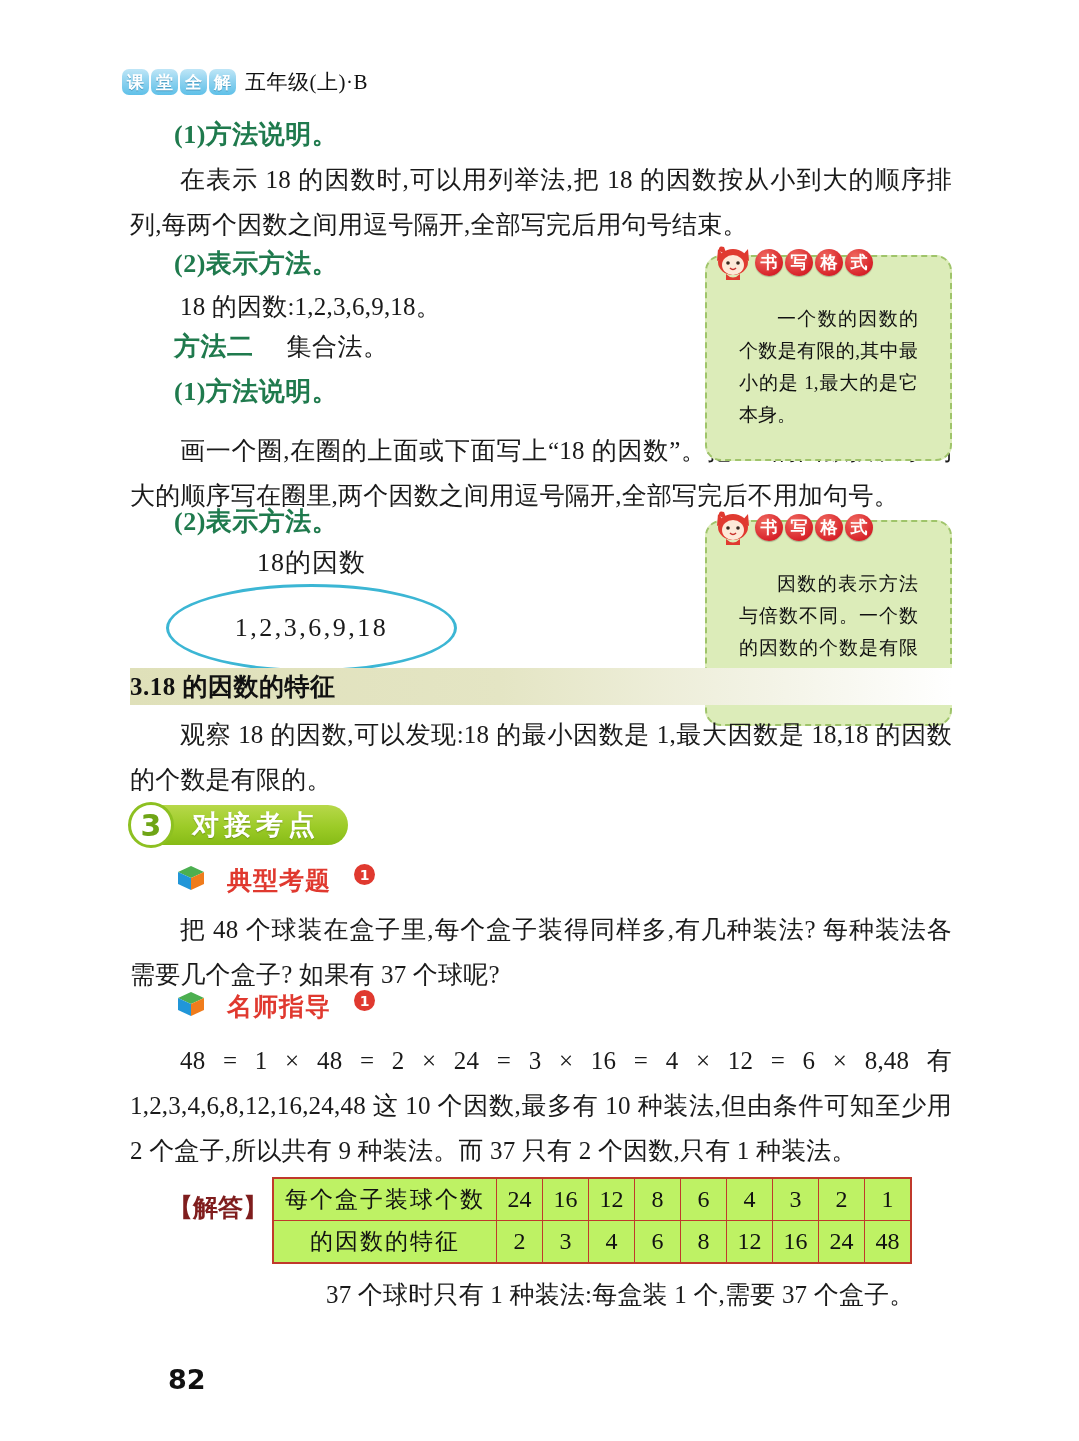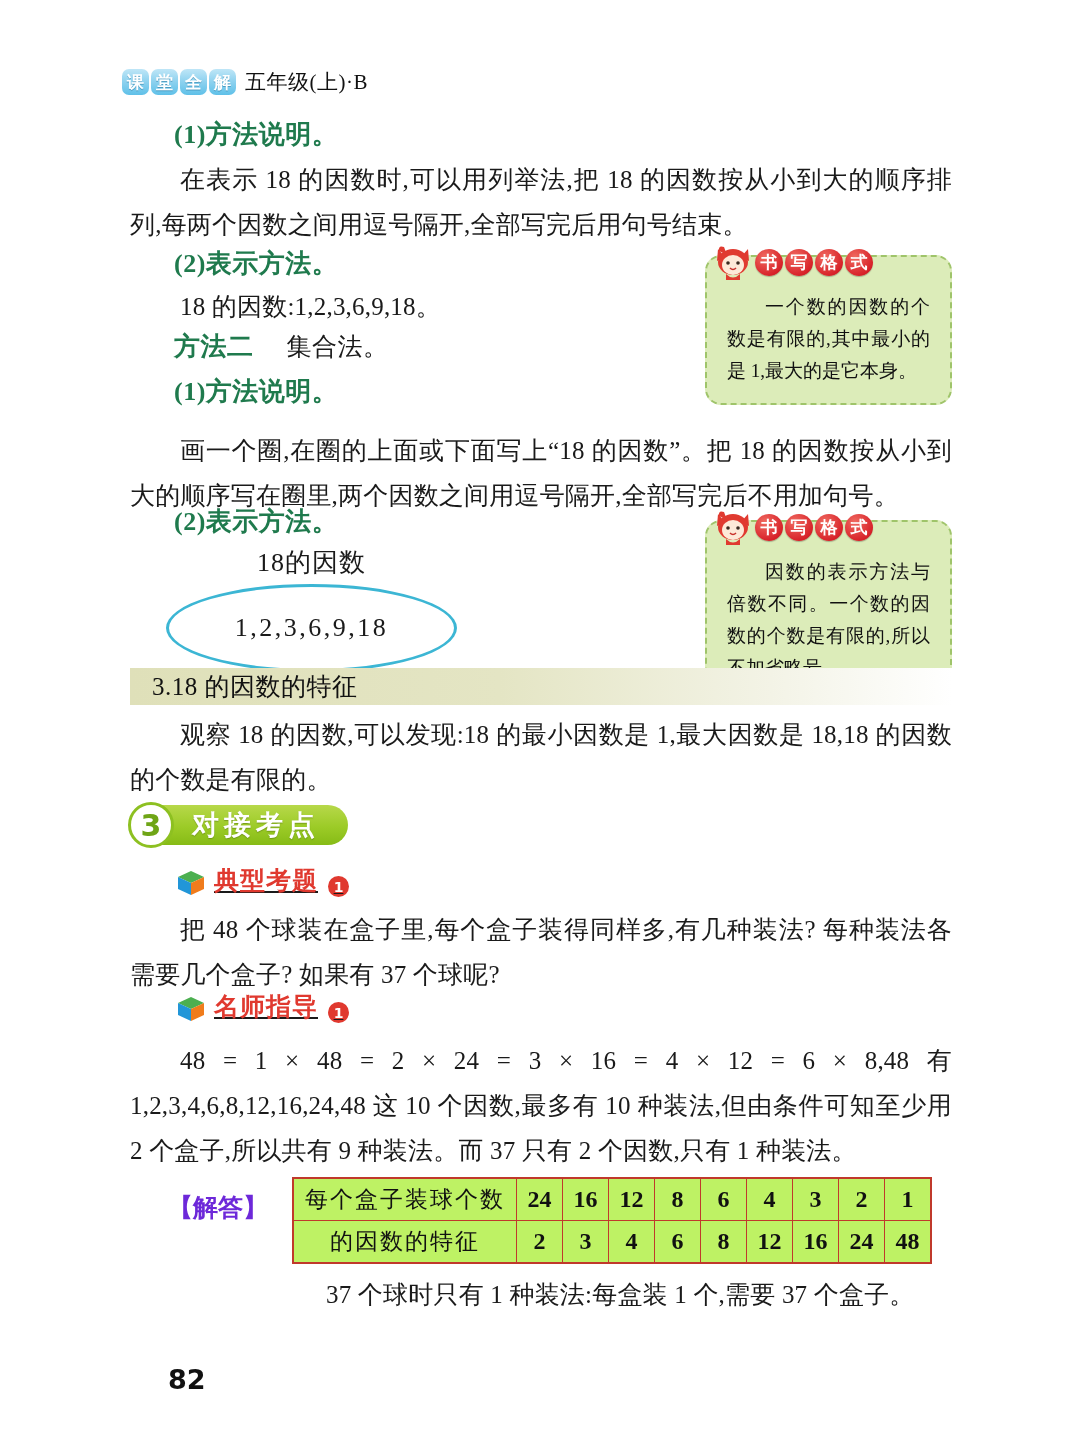--- a/index.html
+++ b/index.html
@@ -89,21 +89,21 @@
   .note {
     position: absolute;
     width: 247px;
     box-sizing: border-box;
     background: #dcecb9;
     border: 2px dashed #9fc46a;
     border-radius: 16px;
     padding: 30px 16px 12px 16px;
   }
   .note-text {
-    margin: 4px;
+    margin: 16px;
     font-size: 19px;
     line-height: 32px;
     text-indent: 38px;
     text-align: justify;
     color: #111;
   }
   .note-tab {
     position: absolute;
     top: -14px;
     left: 6px;
@@ -160,22 +160,21 @@
     position: absolute;
     left: 130px;
     width: 822px;
     height: 37px;
     background: linear-gradient(90deg, #dfe0b9 0%, #e4e5c4 45%, #f3f3e6 78%, #ffffff 100%);
     display: flex;
     align-items: center;
   }
   .sect-bar span {
     font-size: 25px;
-    font-weight: normal;
-    padding-left: 22px;
+    font-weight: bold;
     letter-spacing: .5px;
     color: #111;
   }
 
   
   .banner {
     position: absolute;
     display: flex;
     align-items: center;
   }
@@ -207,23 +206,22 @@
     font-size: 27px;
     font-weight: bold;
     letter-spacing: 5px;
     text-shadow: 0 1px 1px rgba(80,110,10,.5);
   }
 
   
   .red-head {
     position: absolute;
     display: flex;
-    align-items: flex-end;
-    gap: 8px;
-    text-decoration: underline;
+    align-items: flex-start;
+    gap: 21px;
   }
   .cube { width: 30px; height: 28px; flex: none; }
   .red-head-text {
     font-size: 25px;
     font-weight: bold;
     color: #e0392f;
     letter-spacing: 1px;
   }
   .circ-num {
     display: inline-flex;
@@ -243,22 +241,22 @@
 
   
   .answer-row {
     position: absolute;
     display: flex;
     align-items: flex-start;
   }
   .answer-tag {
     font-size: 25px;
     font-weight: bold;
-    color: #6d28d9;
-    margin-right: 24px;
+    color: #7f1d1d;
+    margin-right: 4px;
     padding-top: 14px;
     white-space: nowrap;
   }
   table.tbl {
     border-collapse: collapse;
     background: #bef264;
     border: 2px solid #c0392b;
   }
   table.tbl td {
     border: 1px solid #c0392b;
@@ -266,21 +264,21 @@
     font-size: 24px;
     height: 41px;
     padding: 0;
     color: #111;
   }
   table.tbl td.rowhead {
     width: 222px;
     letter-spacing: 2px;
     font-size: 23px;
   }
-  table.tbl td.val { width: 45px; font-weight: bold; }
+  table.tbl td.val { width: 45px; }
 
   .pagenum {
     position: absolute;
     left: 168px;
     top: 1364px;
     font-family: "DejaVu Sans", sans-serif;
     font-size: 27px;
     font-weight: bold;
     color: #111;
   }

